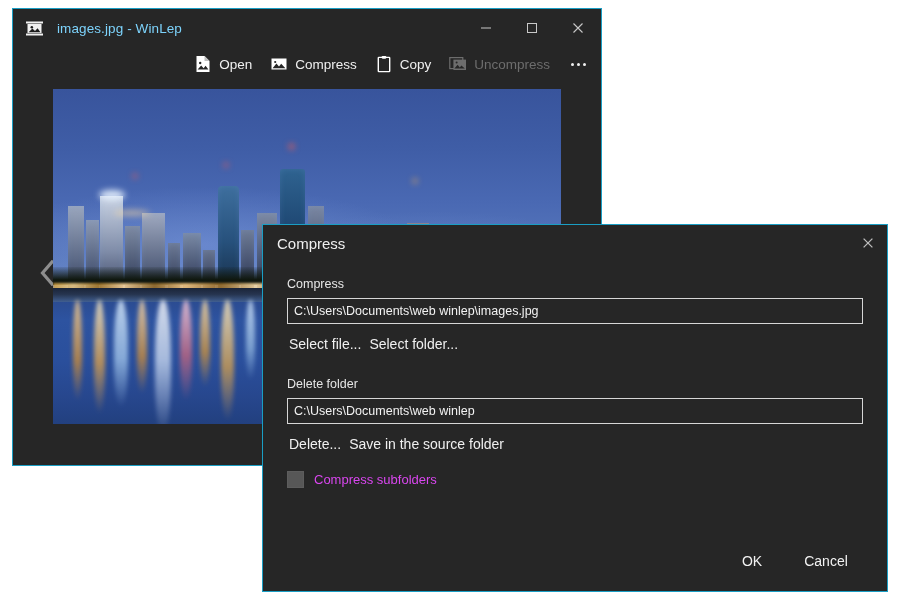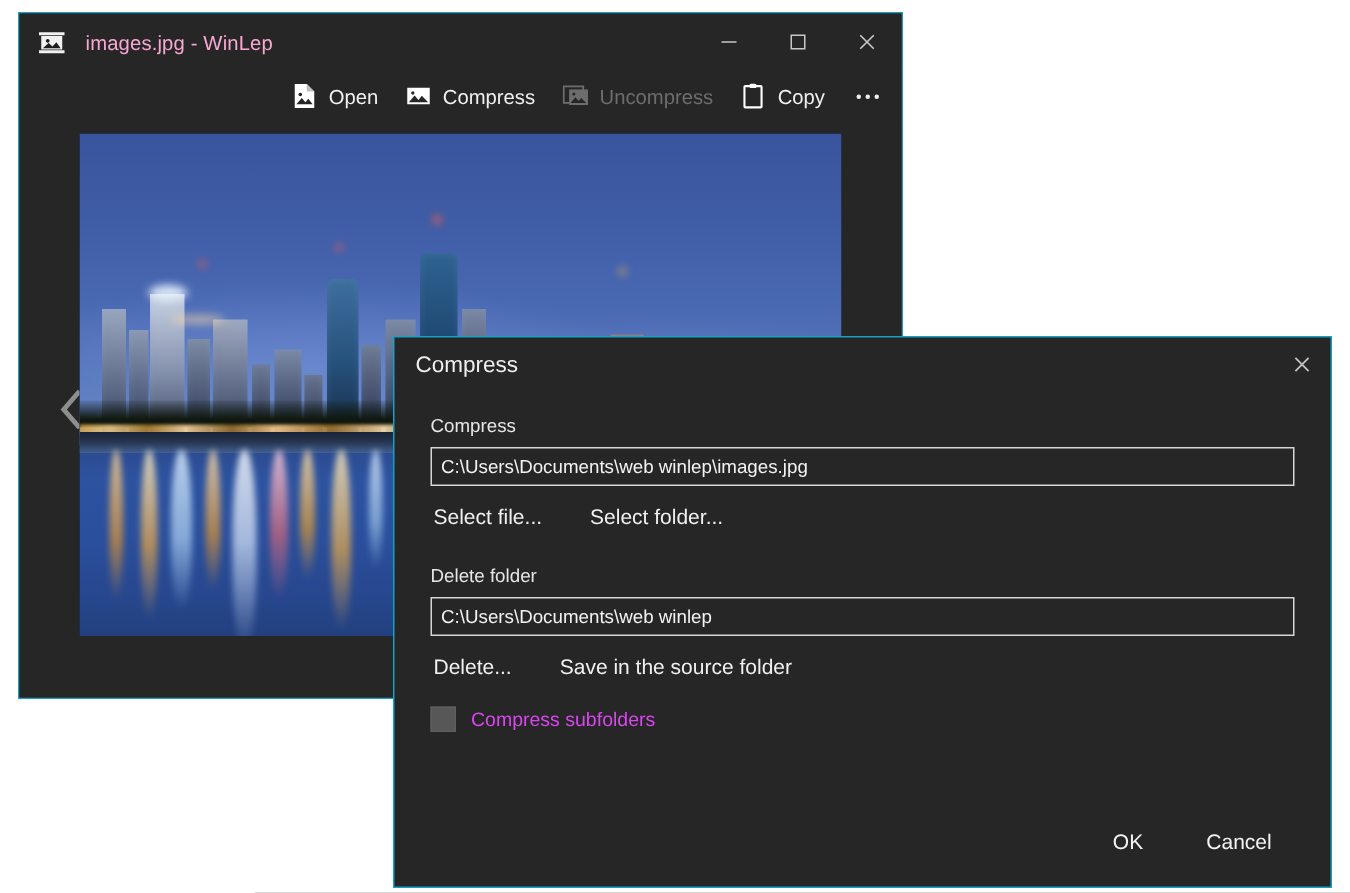--- a/index.html
+++ b/index.html
@@ -32,21 +32,21 @@
     display: flex;
     align-items: center;
   }
   #app-icon {
     width: 24px; height: 24px;
     margin-left: 9px;
     display: flex; align-items: center; justify-content: center;
   }
   #title-text {
     margin-left: 11px;
-    color: #f9a8d4;
+    color: #7dd3fc;
     font-size: 13.5px;
     letter-spacing: .1px;
     white-space: nowrap;
   }
   .win-btns {
     position: absolute;
     right: 0; top: 0;
     height: 38px;
     display: flex;
   }
@@ -204,21 +204,20 @@
     color: #f2f2f2;
     font-family: "Liberation Sans", sans-serif;
     font-size: 12.5px;
     padding: 0 6px;
     outline: none;
   }
   .link-row {
     display: flex;
     align-items: center;
     margin-top: 9px;
-    gap: 24px;
   }
   .link-btn {
     color: #f0f0f0;
     font-size: 14px;
     padding: 3px 6px 3px 2px;
     white-space: nowrap;
   }
   .gap-22 { height: 22px; }
   .chk-row {
     display: flex;
@@ -313,40 +312,40 @@
         <span class="tb-ico">
           <svg width="18" height="18" viewBox="0 0 18 18">
             <rect x="1.5" y="3.5" width="15" height="11" fill="#ffffff"></rect>
             <circle cx="5.2" cy="7" r="1.1" fill="#262626"></circle>
             <path d="M2.6 13.2 L6.4 8.6 L9 11.6 L11.2 8.8 L15.4 13.2 Z" fill="#262626"></path>
           </svg>
         </span>
         <span>Compress</span>
       </div>
 
+      <div class="tb-item">
+        <span class="tb-ico">
+          <svg width="18" height="18" viewBox="0 0 18 18">
+            <rect x="3.3" y="2.4" width="11.4" height="14.2" rx="0.6" fill="none" stroke="#ffffff" stroke-width="1.4"></rect>
+            <rect x="6.6" y="0.9" width="4.8" height="2.8" rx="1.1" fill="#ffffff"></rect>
+          </svg>
+        </span>
+        <span>Copy</span>
+      </div>
+
       <div class="tb-item disabled">
         <span class="tb-ico">
           <svg width="18" height="18" viewBox="0 0 18 18">
             <rect x="0.8" y="2.6" width="13" height="11" fill="none" stroke="#6d6d6d" stroke-width="1.2"></rect>
             <rect x="4.4" y="4.6" width="12.6" height="10.4" fill="#6d6d6d"></rect>
             <circle cx="7.6" cy="7.6" r="1" fill="#262626"></circle>
             <path d="M5.4 13.6 L8.6 9.8 L10.8 12.4 L12.4 10.4 L15.8 13.6 Z" fill="#262626"></path>
           </svg>
         </span>
         <span>Uncompress</span>
-      </div>
-
-      <div class="tb-item">
-        <span class="tb-ico">
-          <svg width="18" height="18" viewBox="0 0 18 18">
-            <rect x="3.3" y="2.4" width="11.4" height="14.2" rx="0.6" fill="none" stroke="#ffffff" stroke-width="1.4"></rect>
-            <rect x="6.6" y="0.9" width="4.8" height="2.8" rx="1.1" fill="#ffffff"></rect>
-          </svg>
-        </span>
-        <span>Copy</span>
       </div>
 
       <div id="tb-more">
         <i></i>
         <i></i>
         <i></i>
       </div>
     </div>
 
     <div id="viewer">

